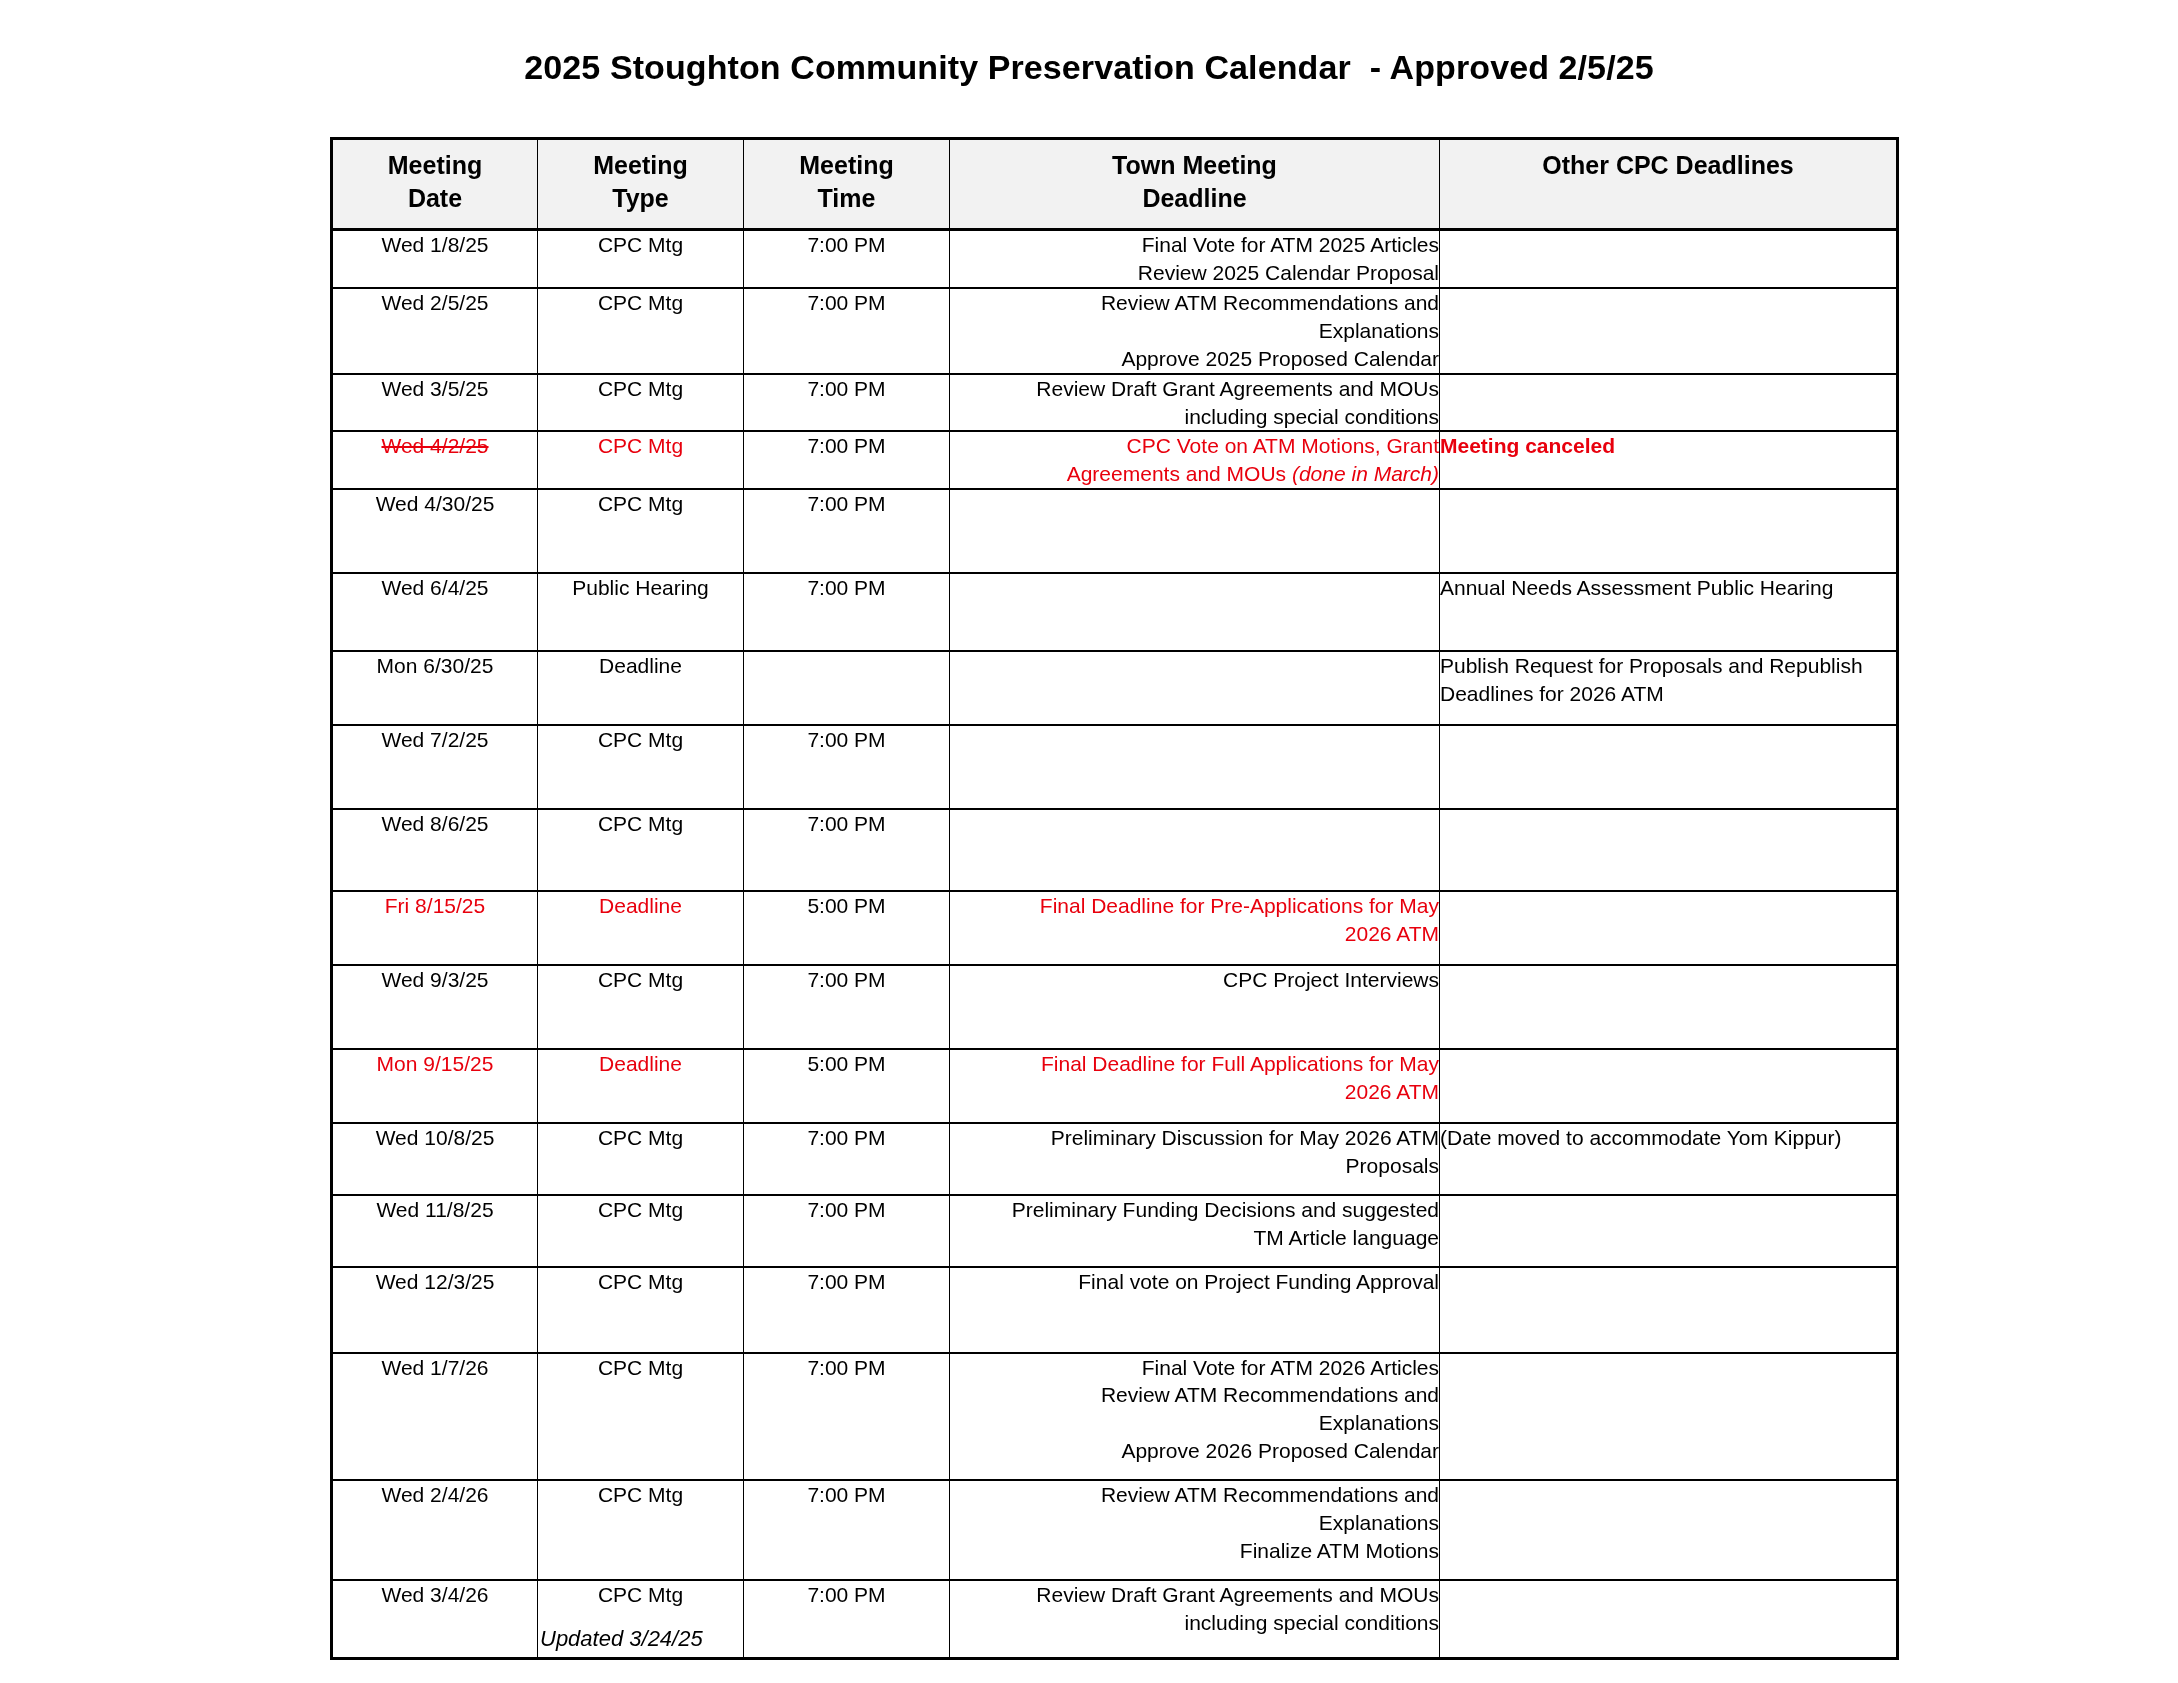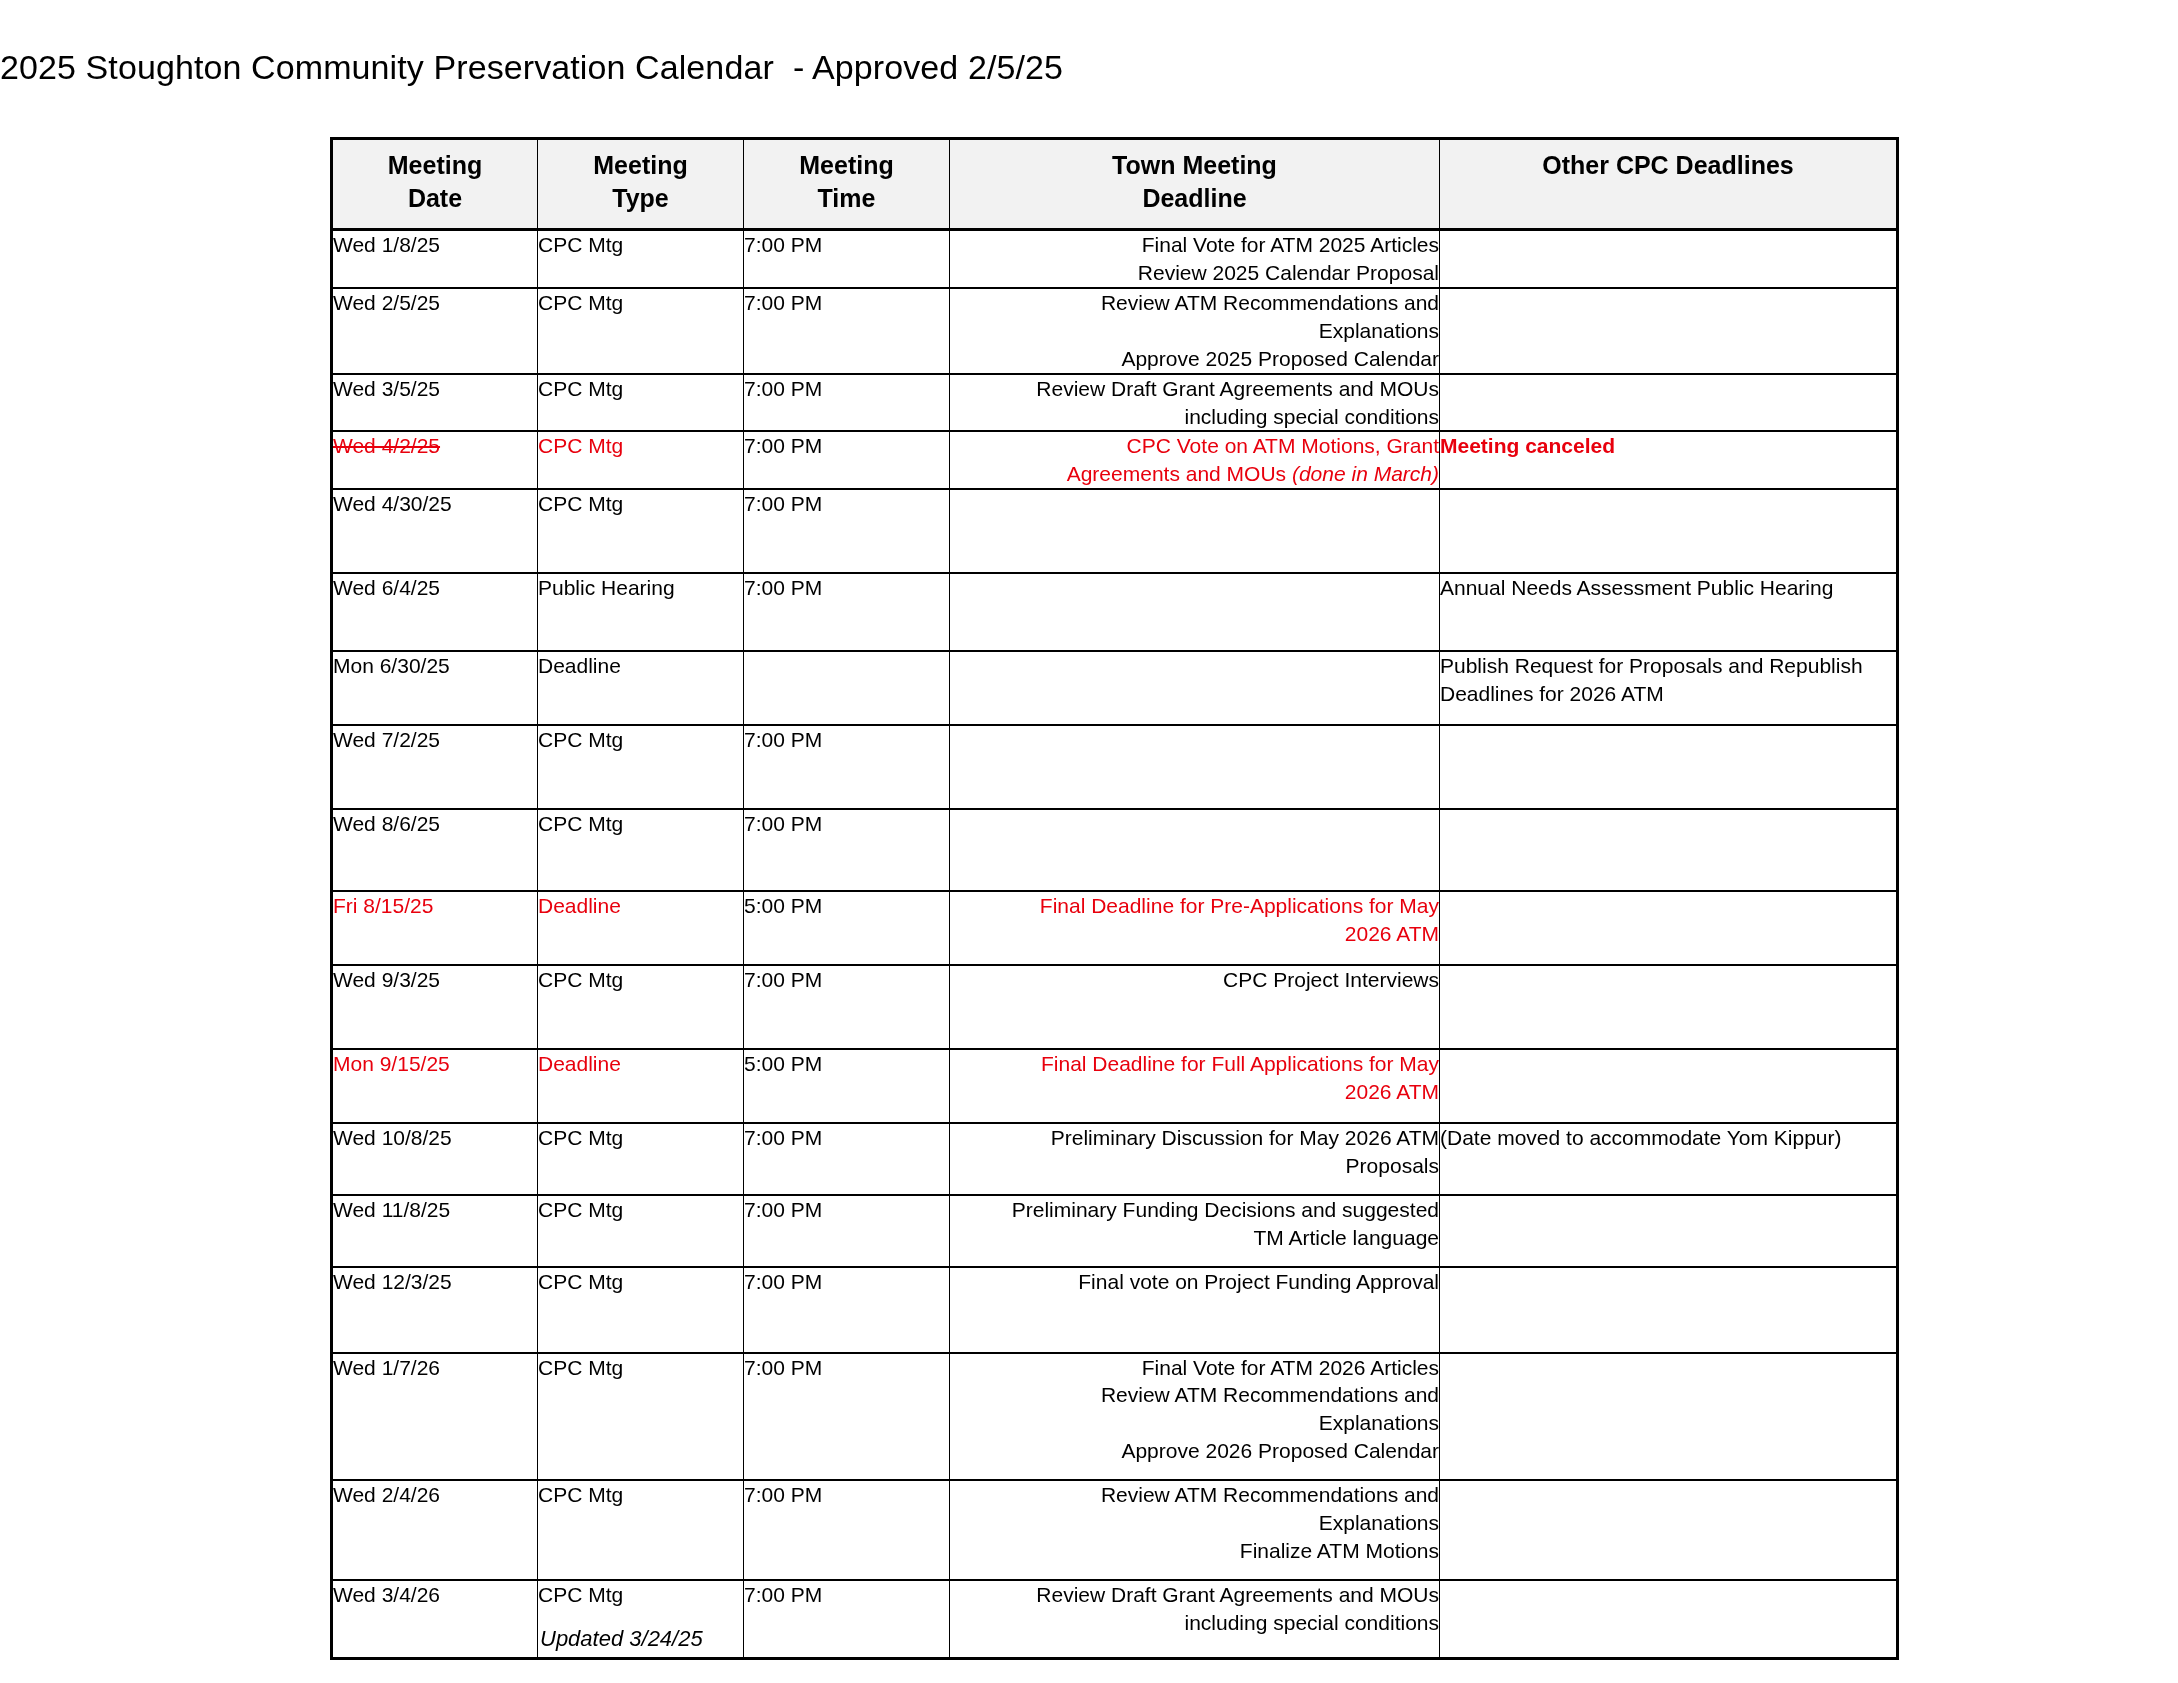--- a/index.html
+++ b/index.html
@@ -19,22 +19,23 @@
     position: relative;
     width: 2178px;
     height: 1683px;
     background: #ffffff;
   }
   .doc-title {
     position: absolute;
     left: 0;
     top: 48px;
     width: 2178px;
+    text-align: center;
     font-size: 34px;
-    font-weight: normal;
+    font-weight: bold;
     letter-spacing: 0.1px;
     white-space: pre;
   }
   .table-wrap {
     position: absolute;
     left: 330px;
     top: 137px;
     width: 1345px;
   }
   table.cal {
@@ -68,20 +69,21 @@
     border-bottom: 3px solid #000000;
   }
   table.cal thead th .hl { display: block; }
 
   table.cal tbody td {
     font-size: 21px;
     line-height: 1.33;
     height: 46px;
   }
   td.c-center {
+    text-align: center;
     padding: 7px 4px 10px 4px;
     white-space: nowrap;
   }
   td.c-left {
     text-align: right;
     padding: 7px 8px 10px 12px;
   }
   td.c-other-cell {
     text-align: left;
     padding: 7px 8px 10px 14px;

